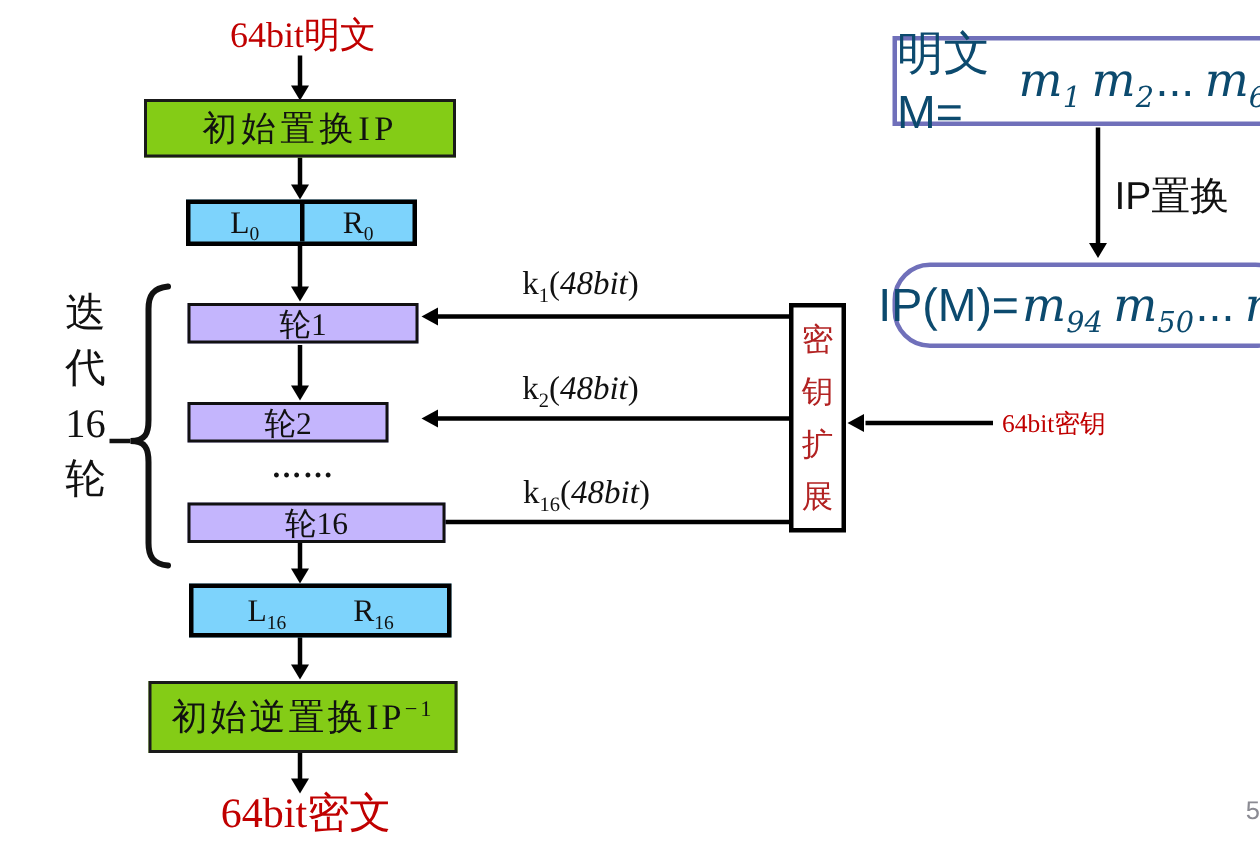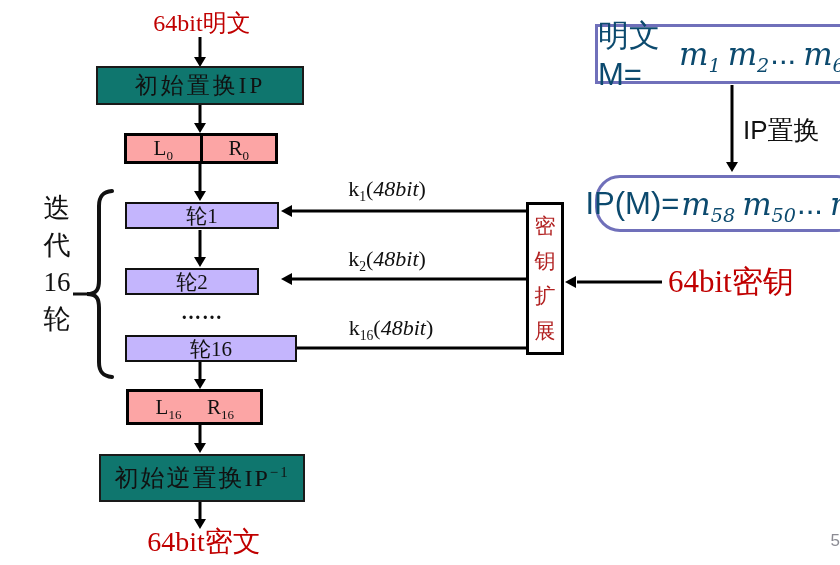--- a/index.html
+++ b/index.html
@@ -3,23 +3,23 @@
 <meta charset="utf-8">
 <style>
   html,body{margin:0;padding:0;background:#ffffff;}
   .slide{
     position:relative;width:840px;height:565px;background:#ffffff;
     font-family:"Liberation Serif","DejaVu Serif",serif;overflow:hidden;margin-left:32px;
   }
   .box{position:absolute;box-sizing:border-box;display:flex;align-items:center;justify-content:center;}
   .connectors{position:absolute;left:0;top:0;}
   .red{color:#c00000;}
-  .perm-box{background:#0f766e;border:2px solid #1a1a1a;font-size:23px;letter-spacing:3px;color:#111;}
+  .perm-box{background:#84cc16;border:2px solid #1a1a1a;font-size:23px;letter-spacing:3px;color:#111;}
   .round-box{background:#c4b5fd;border:2px solid #111;font-size:21px;color:#111;}
-  .lr-box{background:#fca5a5;border:3px solid #000;font-size:21px;color:#111;}
+  .lr-box{background:#7dd3fc;border:3px solid #000;font-size:21px;color:#111;}
   .lr-cell{flex:1;height:100%;display:flex;align-items:center;justify-content:center;}
   .lr-cell.first{border-right:3px solid #000;}
   sub{font-size:0.62em;line-height:0;}
   sup{font-size:0.62em;line-height:0;}
   .klabel{position:absolute;font-size:22px;color:#111;text-align:center;}
   .klabel i{font-style:italic;}
   .iterate{position:absolute;left:4px;top:190px;width:42px;font-size:27px;color:#111;text-align:center;line-height:37px;}
   .keyexp{background:#ffffff;border:3px solid #000;display:flex;flex-direction:column;
           align-items:center;justify-content:space-evenly;color:#b22222;font-size:21px;}
   .rbox{background:#ffffff;border:3px solid #7070ba;font-size:31px;color:#0c4a6e;
@@ -108,21 +108,21 @@
     <div class="lr-cell">
       <span><span>R</span><sub>0</sub></span>
     </div>
   </div>
 
   <div class="box round-box" style="left:93px;top:202px;width:154px;height:27px;">轮1</div>
   <div class="box round-box" style="left:93px;top:268px;width:134px;height:27px;">轮2</div>
   <div class="dots" style="left:138px;top:301px;width:64px;">……</div>
   <div class="box round-box" style="left:93px;top:335px;width:172px;height:27px;">轮16</div>
 
-  <div class="box lr-box" style="left:94px;top:389px;width:137px;height:33px;padding:15px;align-items:center;">
+  <div class="box lr-box" style="left:94px;top:389px;width:175px;height:33px;padding:15px;align-items:center;">
     <div class="lr-cell first">
       <span><span>L</span><sub>16</sub></span>
     </div>
     <div class="lr-cell">
       <span><span>R</span><sub>16</sub></span>
     </div>
   </div>
 
   <div class="box perm-box" style="left:67px;top:454px;width:206px;height:48px;font-size:24px;letter-spacing:2px;">
     <span><span>初始逆置换IP</span><sup>−1</sup></span>
@@ -147,35 +147,35 @@
     <span>k</span><sub>16</sub><span>(</span><i>48bit</i><span>)</span>
   </div>
 
   <div class="box keyexp" style="left:494px;top:202px;width:38px;height:153px;">
     <span>密</span>
     <span>钥</span>
     <span>扩</span>
     <span>展</span>
   </div>
 
-  <div class="lbl red" style="left:636px;top:266px;width:155px;height:32px;font-size:31px;justify-content:flex-start;">64bit密钥</div>
+  <div class="lbl red" style="left:636px;top:266px;width:155px;height:32px;font-size:17px;justify-content:flex-start;">64bit密钥</div>
 
   <div class="box rbox" style="left:563px;top:24px;width:265px;height:60px;">
     <span class="sans">明文 M=</span>
       <span class="mterm" style="margin-left:2px;"><span>m</span><sub>1</sub></span>
       <span class="mterm"><span>m</span><sub>2</sub></span>
       <span class="mell">...</span>
       <span class="mterm"><span>m</span><sub>64</sub></span>
   </div>
 
   <div class="lbl sans" style="left:711px;top:112px;width:110px;height:36px;font-size:26px;justify-content:flex-start;color:#111;">IP置换</div>
 
   <div class="box rbox" style="left:563px;top:175px;width:267px;height:57px;border-radius:25px;">
     <span class="sans">IP(M)=</span>
-      <span class="mterm" style="margin-left:2px;"><span>m</span><sub>58</sub></span>
+      <span class="mterm" style="margin-left:2px;"><span>m</span><sub>94</sub></span>
       <span class="mterm"><span>m</span><sub>50</sub></span>
       <span class="mell">...</span>
       <span class="mterm"><span>m</span><sub>7</sub></span>
   </div>
 
   <div class="pagenum">5</div>
 
 </div>
 
 </body></html>

